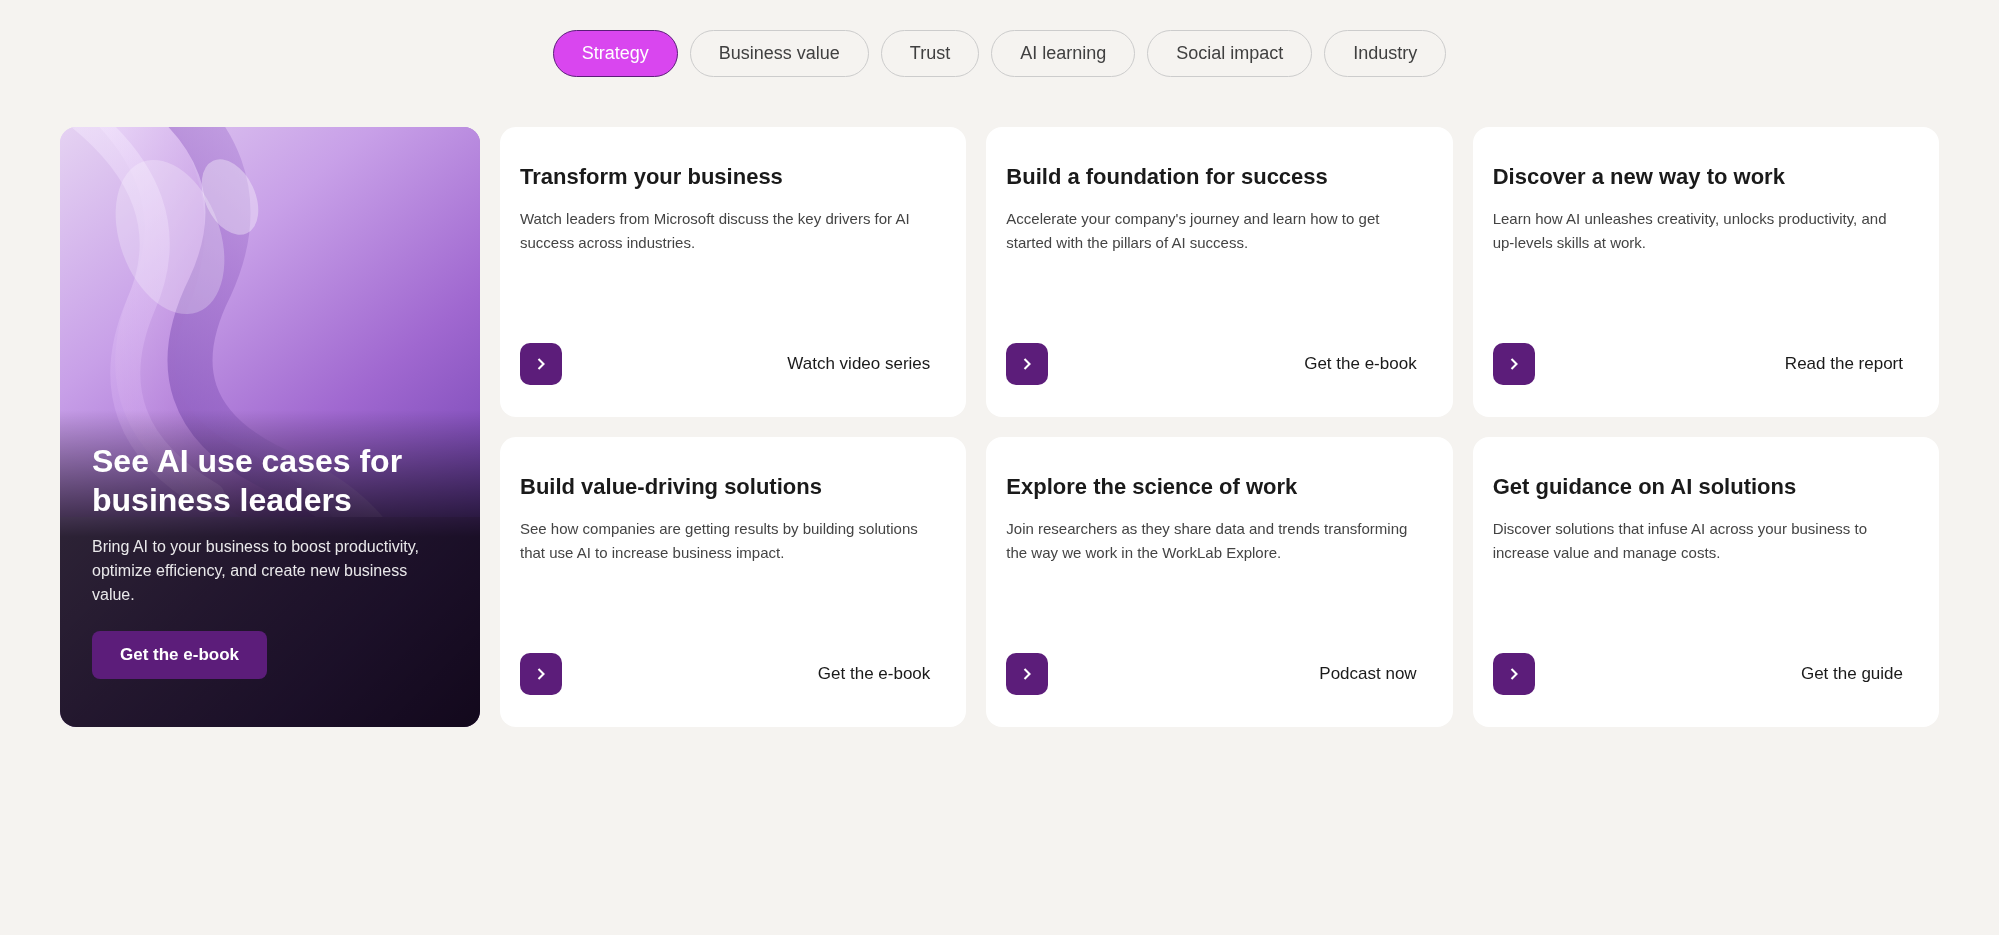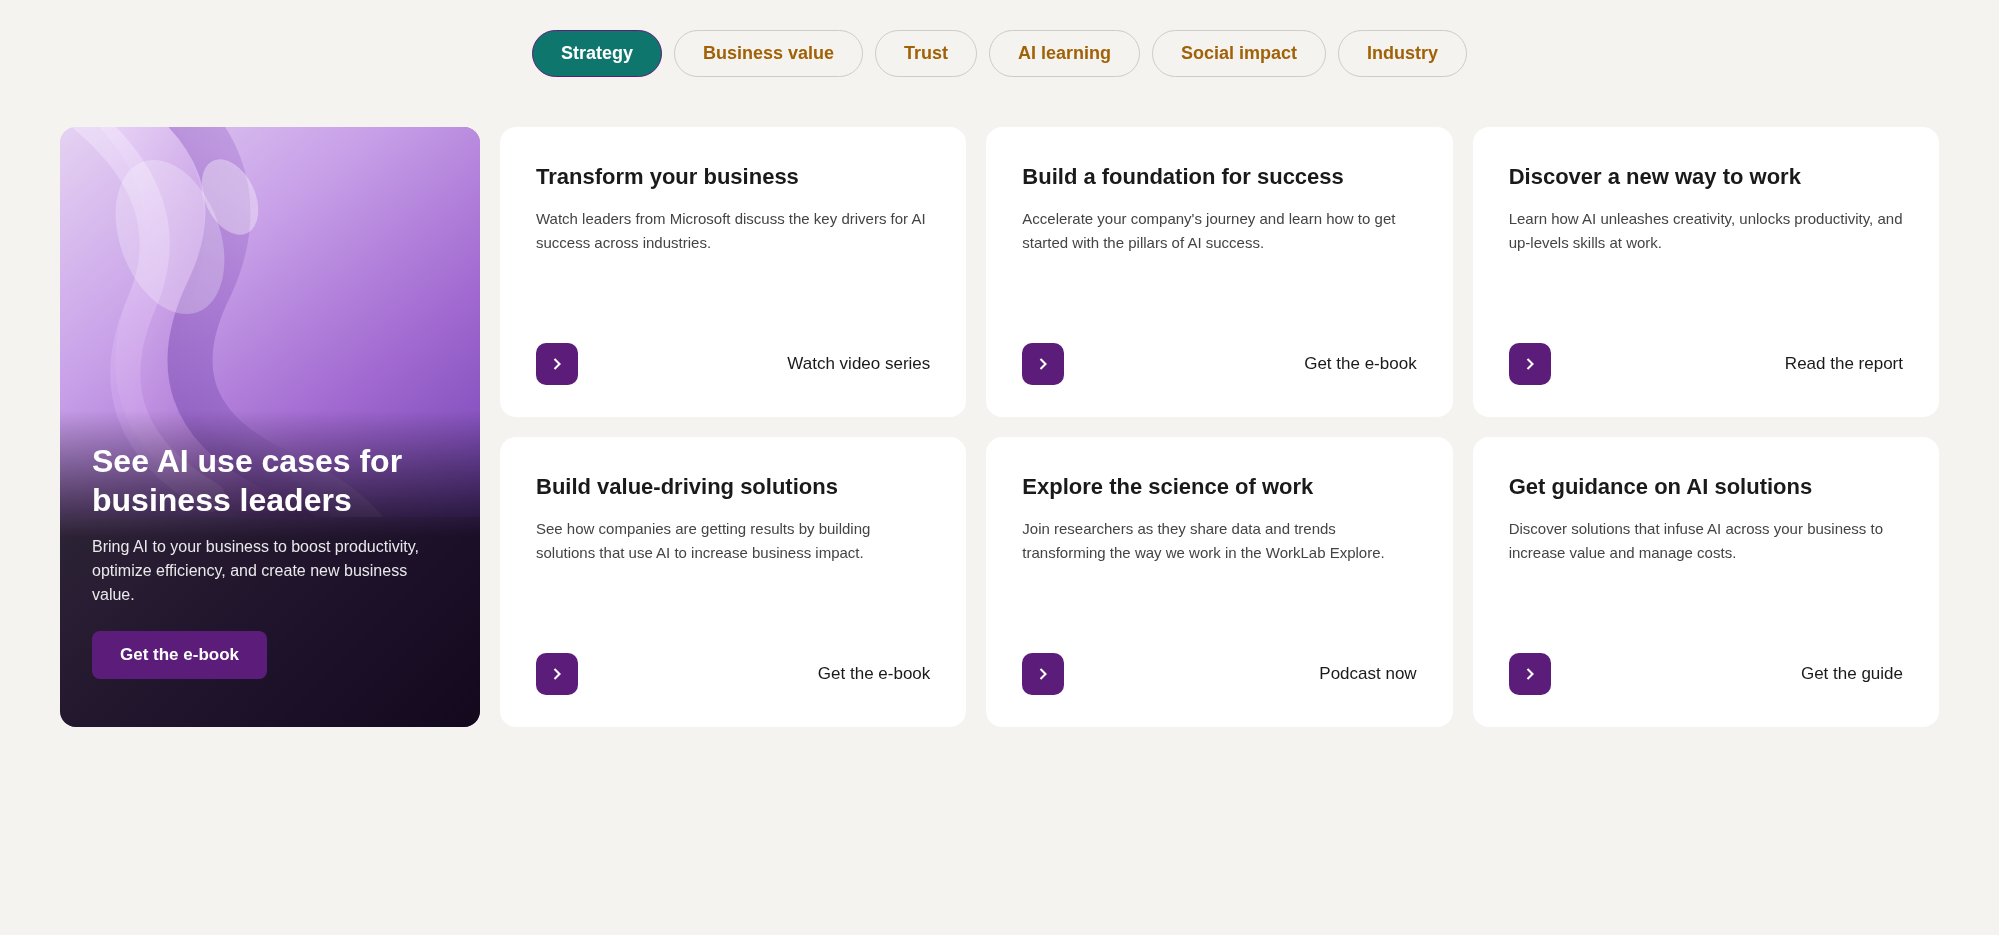--- a/index.html
+++ b/index.html
@@ -30,30 +30,30 @@
       padding-top: 10px;
     }
 
     .tab-btn {
       padding: 12px 28px;
       border-radius: 30px;
       border: 1.5px solid #ccc;
       background: transparent;
       font-size: 18px;
       cursor: pointer;
-      color: #a16207;
-      font-weight: 700;
+      color: #404040;
+      font-weight: 400;
       transition: all 0.2s;
     }
 
     .tab-btn.active {
-      background-color: #0f766e;
+      background-color: #d946ef;
       border-color: #5c1d7a;
       color: #fff;
-      font-weight: 700;
+      font-weight: 400;
     }
 
     
     .content-grid {
       display: grid;
       grid-template-columns: 420px 1fr 1fr 1fr;
       grid-template-rows: auto auto;
       gap: 20px;
     }
 
@@ -109,21 +109,21 @@
       padding: 14px 28px;
       font-size: 17px;
       font-weight: 600;
       cursor: pointer;
     }
 
     
     .content-card {
       background: #fff;
       border-radius: 16px;
-      padding: 36px 36px 32px 36px;
+      padding: 36px 36px 32px 20px;
       display: flex;
       flex-direction: column;
       justify-content: space-between;
       min-height: 260px;
     }
 
     .card-title {
       font-size: 22px;
       font-weight: 700;
       color: #1a1a1a;

